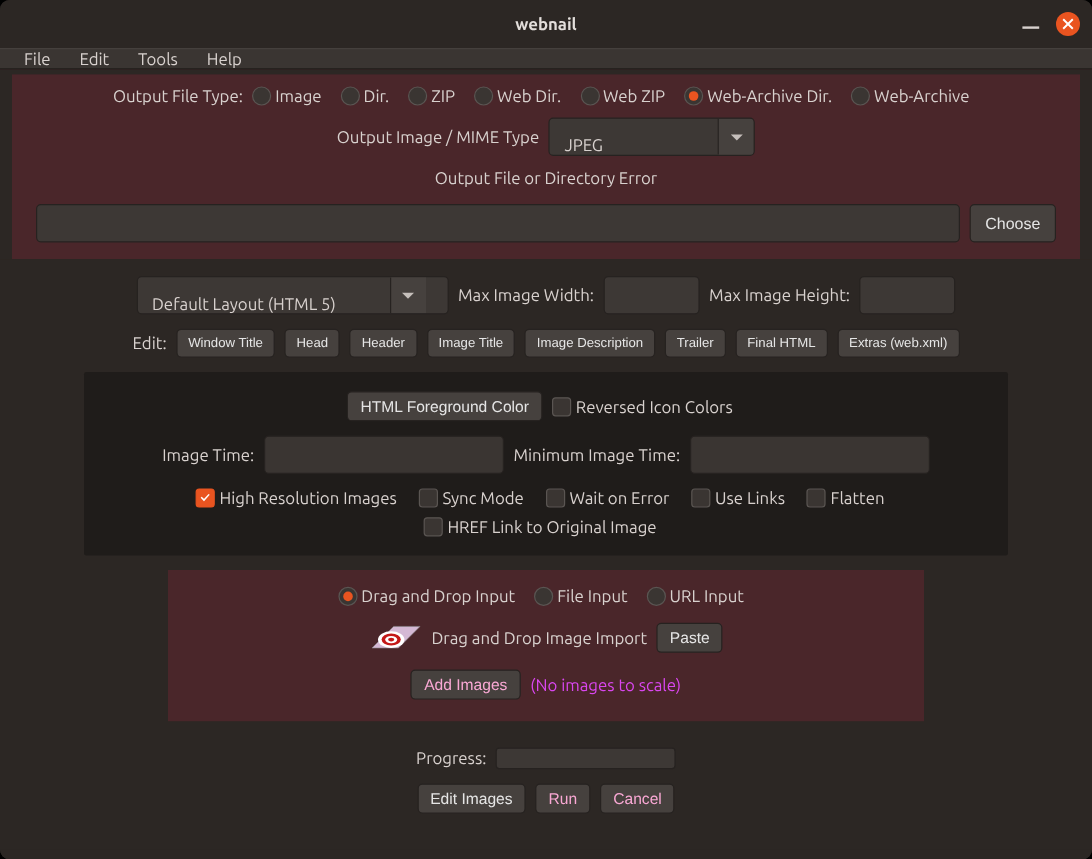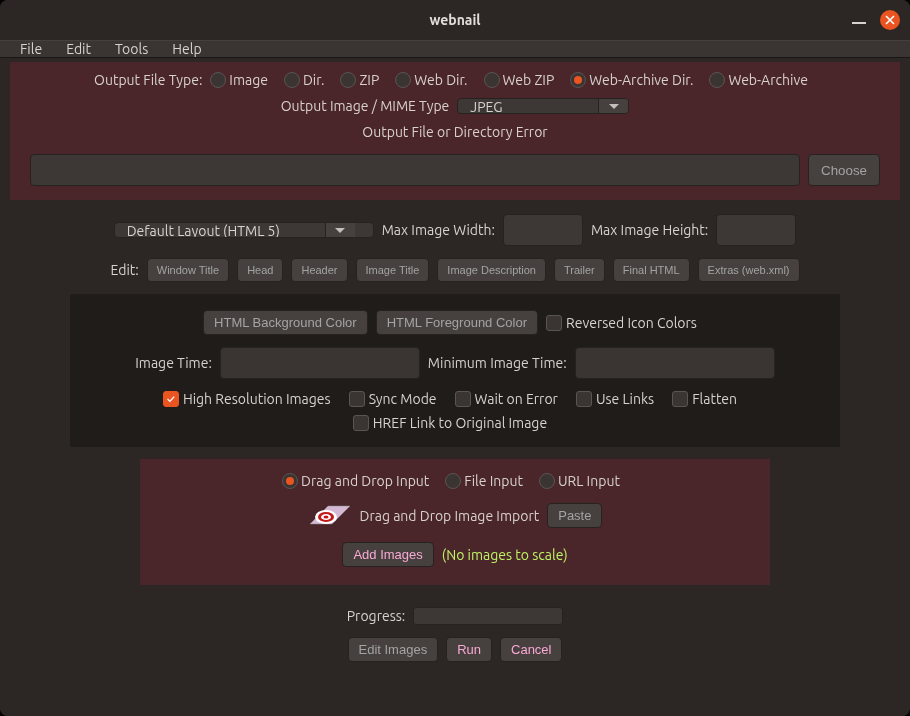--- a/index.html
+++ b/index.html
@@ -78,39 +78,39 @@
   background: #3a3532; border: 1px solid #5a5552;
   display: inline-flex; align-items: center; justify-content: center;
   margin-right: 3px;
 }
 .radio.checked::after {
   content: ""; width: 8px; height: 8px; border-radius: 50%; background: #e95420;
 }
 .radio-label { display: inline-flex; align-items: center; margin-right: 8px; cursor: pointer; }
 .select {
   background: #3d3835; border: 1px solid #262220; color: #d8d1ce;
-  height: 16px; display: inline-flex; align-items: flex-start;
+  height: 32px; display: inline-flex; align-items: flex-end;
   border-radius: 4px; overflow: hidden;
 }
 .select .select-text { padding: 0 12px; min-width: 140px; }
 .select .select-btn {
   width: 30px; height: 100%; background: #46413e; border-left: 1px solid #262220;
   display: flex; align-items: center; justify-content: center;
 }
 .select .select-btn::after {
   content: ""; border: 5px solid transparent; border-top-color: #c5bfbb; margin-top: 5px;
 }
 .text-input {
   background: #3d3835; border: 1px solid #262220; border-radius: 4px;
   height: 32px; color: #d8d1ce; padding: 0 8px;
 }
 .text-input-wide { flex: 1; width: 100%; }
 .text-input.dark { background: #3a3532; }
 .btn {
-  background: #46413e; border: 1px solid #262220; color: #a3a3a3;
+  background: #46413e; border: 1px solid #262220; color: #e5e5e5;
   padding: 6px 12px; border-radius: 4px; cursor: pointer;
   display: inline-flex; align-items: center;
 }
 .btn.small { padding: 4px 10px; font-size: 13px; }
 .btn.disabled { color: #f9a8d4; }
 .file-row { display: flex; gap: 8px; padding: 0 10px; margin-top: 4px; }
 .section-gray {
   background: #2c2724;
   padding: 14px 10px;
   display: flex; flex-direction: column; gap: 12px;
@@ -247,21 +247,20 @@
         <button class="btn small">Header</button>
         <button class="btn small">Image Title</button>
         <button class="btn small">Image Description</button>
         <button class="btn small">Trailer</button>
         <button class="btn small">Final HTML</button>
         <button class="btn small">Extras (web.xml)</button>
       </div>
 
       <div class="panel-dark">
         <div class="row">
-          <button class="btn small">HTML Background Color</button>
           <button class="btn small">HTML Foreground Color</button>
           <label class="check-label">
               <span class="checkbox"></span>
               <span>Reversed Icon Colors</span>
             </label>
         </div>
         <div class="row">
           <span class="label">Image Time:</span>
           <input class="text-input num-input-wide dark" value="" style="">
           <span class="label">Minimum Image Time:</span>
@@ -318,21 +317,21 @@
               <ellipse cx="18" cy="13" rx="8" ry="5" fill="#c31818"></ellipse>
               <ellipse cx="18" cy="13" rx="5" ry="3" fill="#fff"></ellipse>
               <ellipse cx="18" cy="13" rx="2.5" ry="1.5" fill="#c31818"></ellipse>
             </svg>
           </span>
           <span class="label">Drag and Drop Image Import</span>
           <button class="btn small">Paste</button>
         </div>
         <div class="row">
           <button class="btn small disabled">Add Images</button>
-          <span class="label" style="color:#bef264;">(No images to scale)</span>
+          <span class="label" style="color:#d946ef;">(No images to scale)</span>
         </div>
       </div>
 
       <div class="bottom">
         <div class="row">
           <span class="label">Progress:</span>
           <div class="progress-bar"></div>
         </div>
         <div class="row">
           <button class="btn small">Edit Images</button>

